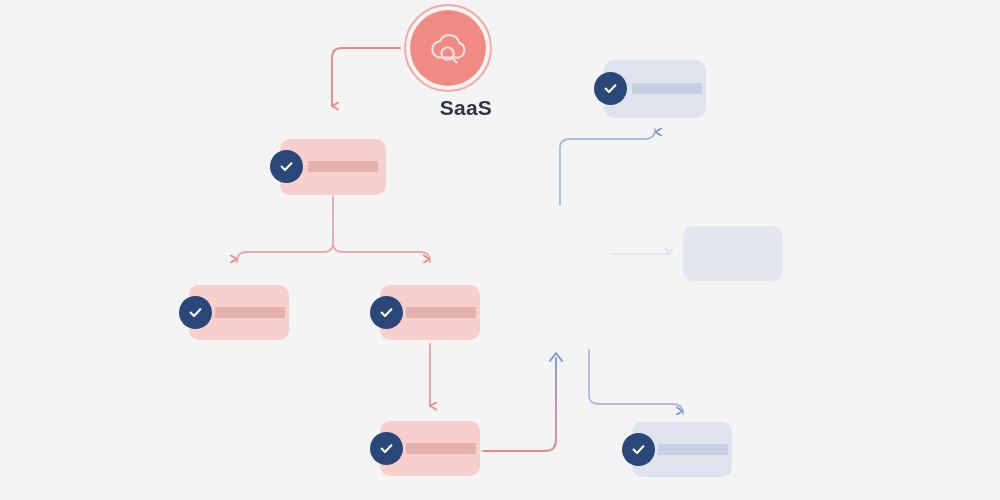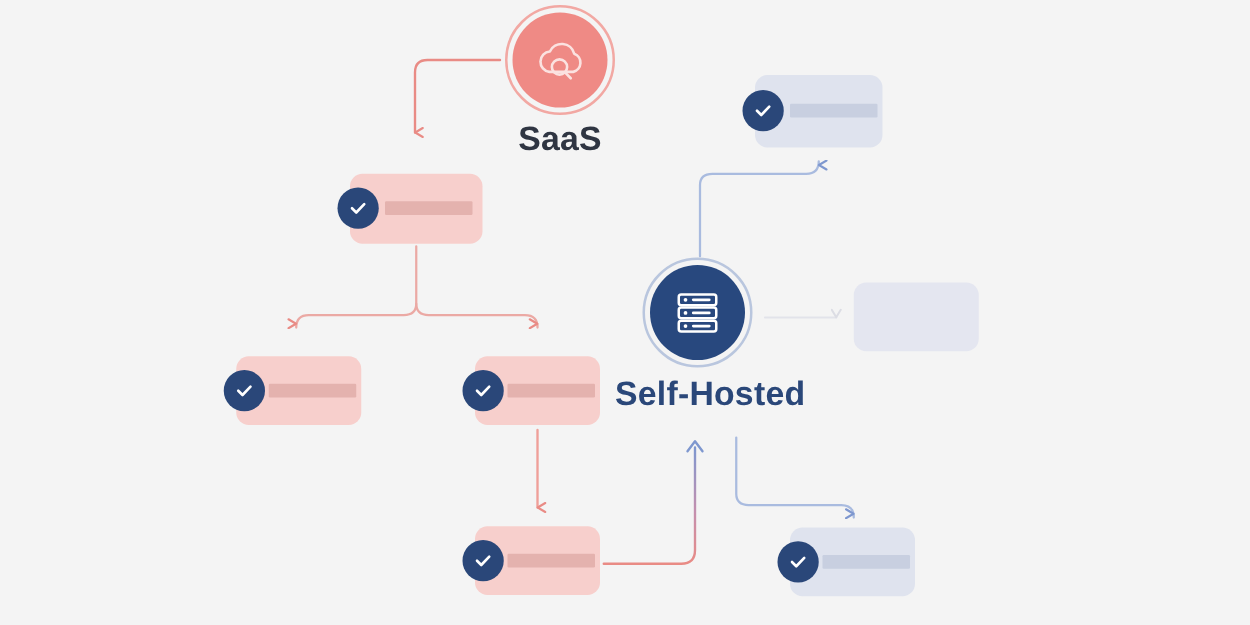--- a/index.html
+++ b/index.html
@@ -18,22 +18,22 @@
     position:absolute;left:0;top:0;
     border-radius:50%;
     box-sizing:border-box;
   }
   .node .disc{
     position:absolute;border-radius:50%;
     display:flex;align-items:center;justify-content:center;
   }
   .node .caption{
     position:absolute;
-    width:100%;text-align:center;
-    font-size:27px;letter-spacing:.2px;
+    width:100%;text-align:right;
+    font-size:21px;letter-spacing:.2px;
   }
 
   
   .card{
     position:absolute;
     border-radius:10px;
   }
   .card .bar{
     position:absolute;
     height:11px;border-radius:1px;
@@ -91,37 +91,20 @@
     <div class="disc" style="left:6px;top:6px;width:76px;height:76px;background:#ef8a85;">
       <svg width="44" height="40" viewBox="0 0 44 40">
         <path d="M13.5 29.5 A8.2 8.2 0 0 1 13.9 13.2 A10.4 10.4 0 0 1 33.4 15.0 A7.6 7.6 0 0 1 32.6 29.5 Z" fill="none" stroke="#fbe2e0" stroke-width="2.1" stroke-linejoin="round"></path>
         <circle cx="21.6" cy="25.6" r="6.1" fill="none" stroke="#fbe2e0" stroke-width="2.1"></circle>
         <line x1="26.2" y1="30.1" x2="30.6" y2="34.6" stroke="#fbe2e0" stroke-width="2.1" stroke-linecap="round"></line>
       </svg>
     </div>
     <div class="caption" style="top:92px;color:#2f3542;font-weight:600;">SaaS</div>
   </div>
 
-  <div class="node" style="left:514px;top:206px;width:88px;height:88px;">
-    <div class="ring" style="width:88px;height:88px;border:2px solid #b9c6de;"></div>
-    <div class="disc" style="left:6px;top:6px;width:76px;height:76px;background:#28487e;">
-      <svg width="42" height="42" viewBox="0 0 42 42">
-        <rect x="6" y="6.5" width="30" height="8.6" rx="2" fill="none" stroke="#ffffff" stroke-width="2"></rect>
-        <rect x="6" y="17.0" width="30" height="8.6" rx="2" fill="none" stroke="#ffffff" stroke-width="2"></rect>
-        <rect x="6" y="27.5" width="30" height="8.6" rx="2" fill="none" stroke="#ffffff" stroke-width="2"></rect>
-        <circle cx="11.4" cy="10.8" r="1.5" fill="#ffffff"></circle>
-        <circle cx="11.4" cy="21.3" r="1.5" fill="#ffffff"></circle>
-        <circle cx="11.4" cy="31.8" r="1.5" fill="#ffffff"></circle>
-        <rect x="16.5" y="9.7" width="15" height="2.2" rx="1.1" fill="#ffffff"></rect>
-        <rect x="16.5" y="20.2" width="15" height="2.2" rx="1.1" fill="#ffffff"></rect>
-        <rect x="16.5" y="30.7" width="15" height="2.2" rx="1.1" fill="#ffffff"></rect>
-      </svg>
-    </div>
-    <div class="caption" style="top:94px;color:#2a4779;font-weight:600;white-space:nowrap;left:-22px;width:132px;">Self-Hosted</div>
-  </div>
 
   <div class="card" style="left:280px;top:139px;width:106px;height:56px;background:#f7cfcc;">
     <div class="bar" style="left:28px;top:22px;width:70px;background:#e4b2ae;"></div>
     <div class="check" style="left:-10px;top:11px;">
       <svg width="17" height="17" viewBox="0 0 17 17">
         <path d="M3.6 8.6 L7 12.0 L13.4 5.3" fill="none" stroke="#ffffff" stroke-width="2.1" stroke-linecap="round" stroke-linejoin="round"></path>
       </svg>
     </div>
   </div>
 

